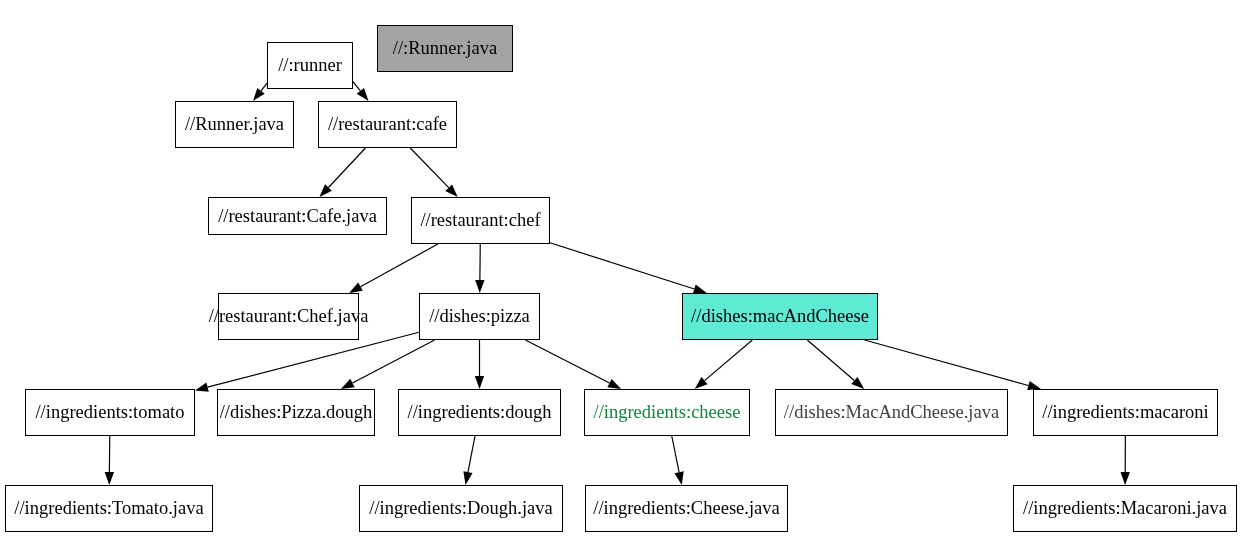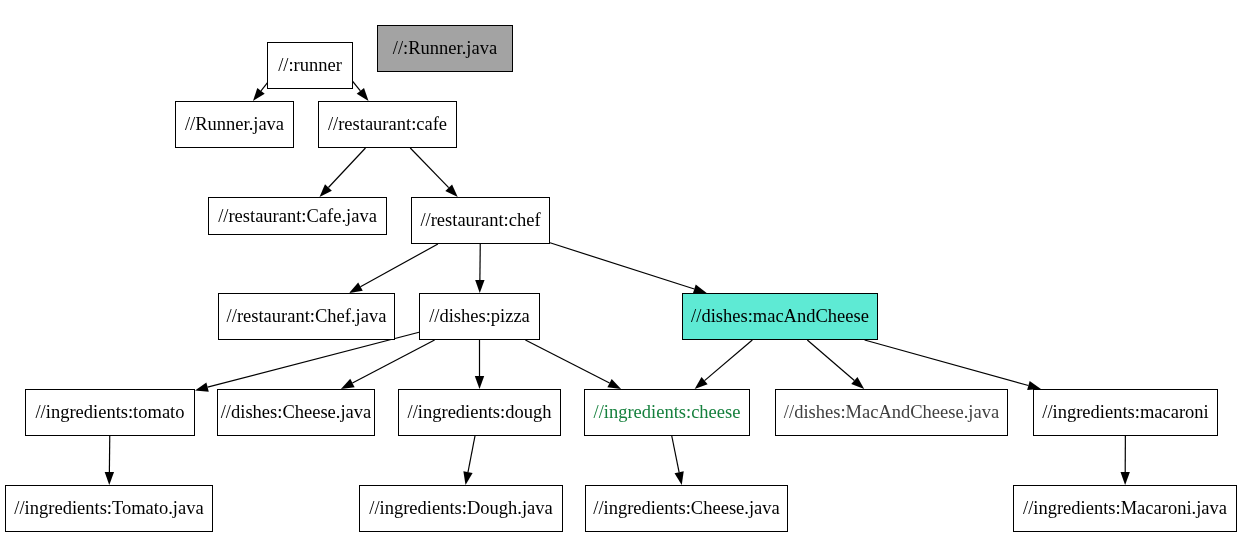--- a/index.html
+++ b/index.html
@@ -133,34 +133,34 @@
       </div>
       <div class="graph-node" style="left: 318px; top: 101px; width: 139px; height: 47px; background: rgb(255, 255, 255); border-color: rgb(0, 0, 0);">
         <span style="color: rgb(0, 0, 0);">//restaurant:cafe</span>
       </div>
       <div class="graph-node" style="left: 208px; top: 197px; width: 179px; height: 38px; background: rgb(255, 255, 255); border-color: rgb(0, 0, 0);">
         <span style="color: rgb(0, 0, 0);">//restaurant:Cafe.java</span>
       </div>
       <div class="graph-node" style="left: 411px; top: 197px; width: 139px; height: 47px; background: rgb(255, 255, 255); border-color: rgb(0, 0, 0);">
         <span style="color: rgb(0, 0, 0);">//restaurant:chef</span>
       </div>
-      <div class="graph-node" style="left: 218px; top: 293px; width: 177px; height: 47px; background: rgb(255, 255, 255); border-color: rgb(0, 0, 0);">
+      <div class="graph-node" style="left: 218px; top: 293px; width: 141px; height: 47px; background: rgb(255, 255, 255); border-color: rgb(0, 0, 0);">
         <span style="color: rgb(0, 0, 0);">//restaurant:Chef.java</span>
       </div>
       <div class="graph-node" style="left: 419px; top: 293px; width: 121px; height: 47px; background: rgb(255, 255, 255); border-color: rgb(0, 0, 0);">
         <span style="color: rgb(0, 0, 0);">//dishes:pizza</span>
       </div>
       <div class="graph-node" style="left: 682px; top: 293px; width: 196px; height: 47px; background: #5eead4; border-color: rgb(0, 0, 0);">
         <span style="color: rgb(0, 0, 0);">//dishes:macAndCheese</span>
       </div>
       <div class="graph-node" style="left: 25px; top: 389px; width: 170px; height: 47px; background: rgb(255, 255, 255); border-color: rgb(0, 0, 0);">
         <span style="color: rgb(0, 0, 0);">//ingredients:tomato</span>
       </div>
       <div class="graph-node" style="left: 217px; top: 389px; width: 158px; height: 47px; background: rgb(255, 255, 255); border-color: rgb(0, 0, 0);">
-        <span style="color: rgb(0, 0, 0);">//dishes:Cheese.java</span>
+        <span style="color: rgb(0, 0, 0);">//dishes:Pizza.dough</span>
       </div>
       <div class="graph-node" style="left: 398px; top: 389px; width: 163px; height: 47px; background: rgb(255, 255, 255); border-color: rgb(0, 0, 0);">
         <span style="color: rgb(0, 0, 0);">//ingredients:dough</span>
       </div>
       <div class="graph-node" style="left: 584px; top: 389px; width: 166px; height: 47px; background: rgb(255, 255, 255); border-color: rgb(0, 0, 0);">
         <span style="color: #15803d; text-align: center;">//ingredients:cheese</span>
       </div>
       <div class="graph-node" style="left: 775px; top: 389px; width: 233px; height: 47px; background: rgb(255, 255, 255); border-color: rgb(0, 0, 0);">
         <span style="color: #404040;">//dishes:MacAndCheese.java</span>
       </div>

